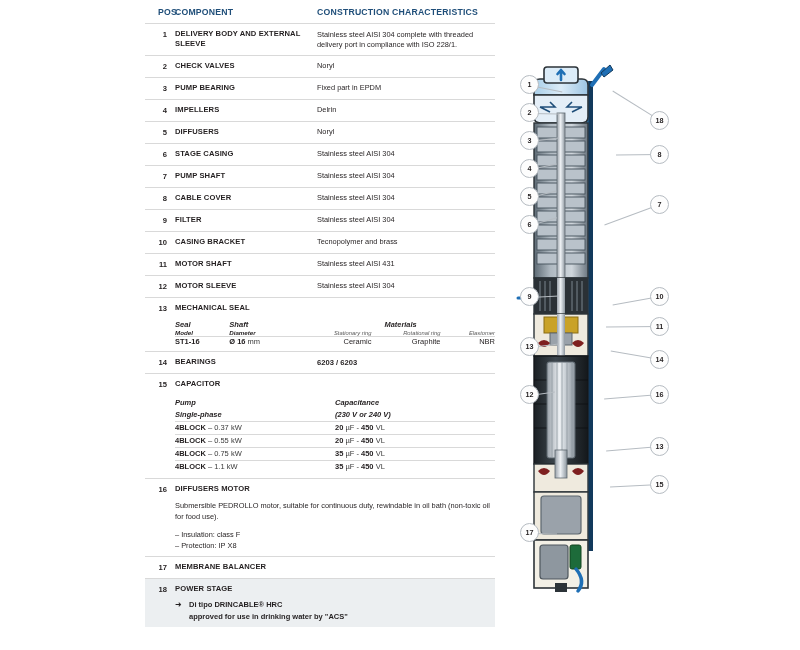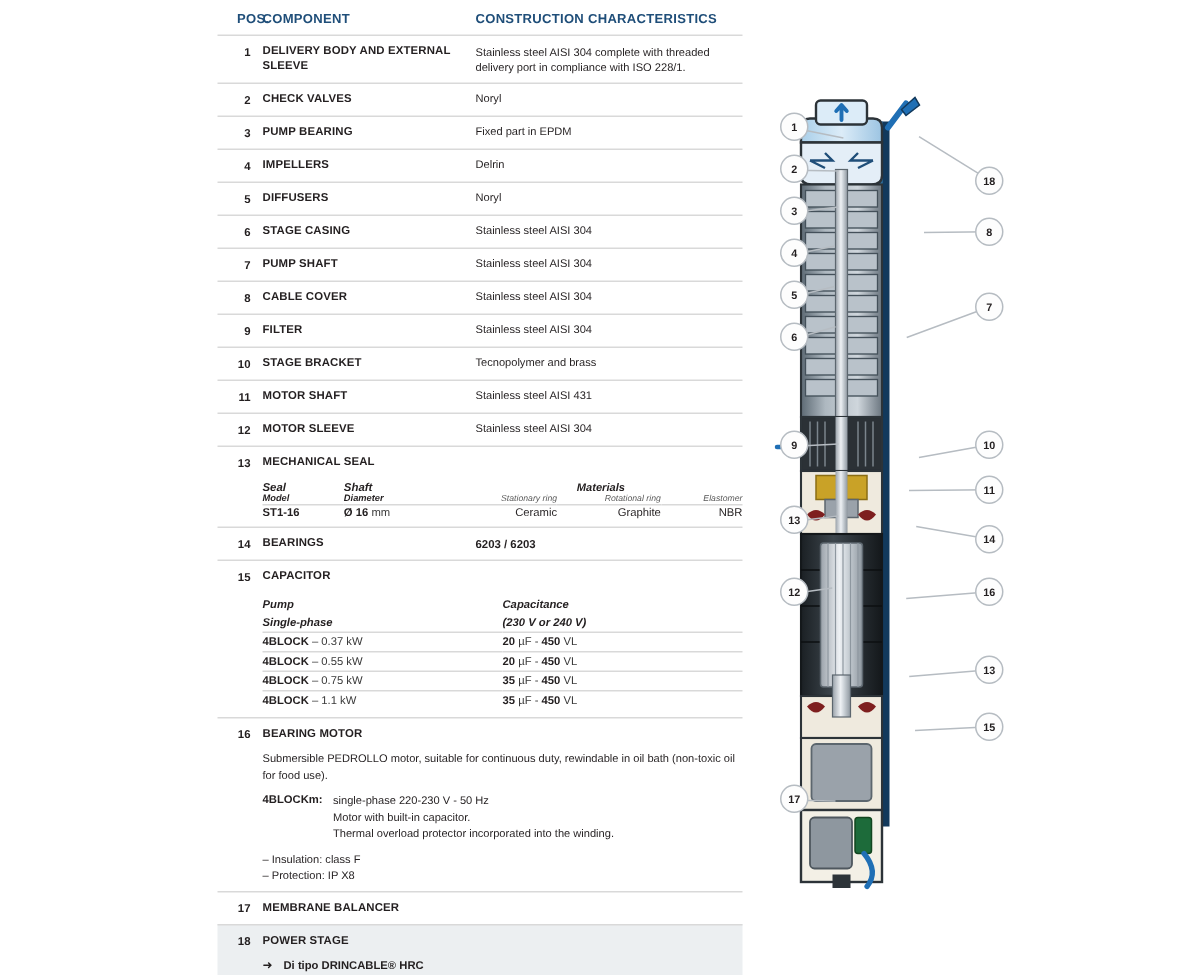--- a/index.html
+++ b/index.html
@@ -182,21 +182,21 @@
           <div class="comp">CABLE COVER</div>
           <div class="char">Stainless steel AISI 304</div>
         </div>
         <div class="row">
           <div class="pos">9</div>
           <div class="comp">FILTER</div>
           <div class="char">Stainless steel AISI 304</div>
         </div>
         <div class="row">
           <div class="pos">10</div>
-          <div class="comp">STAGE BRACKET</div>
+          <div class="comp">CASING BRACKET</div>
           <div class="char">Tecnopolymer and brass</div>
         </div>
         <div class="row">
           <div class="pos">11</div>
           <div class="comp">MOTOR SHAFT</div>
           <div class="char">Stainless steel AISI 431</div>
         </div>
         <div class="row">
           <div class="pos">12</div>
           <div class="comp">MOTOR SLEEVE</div>
@@ -278,32 +278,24 @@
                 <td><span class="bold">35</span> <span class="thin">µF -</span> <span class="bold">450</span> <span class="thin">VL</span></td>
               </tr>
             </tbody>
         </table>
       </div>
     </div>
 
     <div class="row block">
       <div class="blockhead">
         <div class="pos">16</div>
-        <div class="comp">BEARING MOTOR</div>
+        <div class="comp">DIFFUSERS MOTOR</div>
       </div>
       <div class="sub" style="margin-top:6px">
         <div class="mtxt">Submersible PEDROLLO motor, suitable for continuous duty, rewindable in oil bath (non-toxic oil for food use).</div>
-        <div class="mind" style="margin-top:5px">
-          <div class="mind-l">4BLOCKm:</div>
-          <div class="mind-r">
-            <div>single-phase 220-230 V - 50 Hz</div>
-            <div>Motor with built-in capacitor.</div>
-            <div>Thermal overload protector incorporated into the winding.</div>
-          </div>
-        </div>
         <div class="mlist">
           <div>– Insulation: class F</div>
           <div>– Protection: IP X8</div>
         </div>
       </div>
     </div>
 
     <div class="row">
       <div class="pos">17</div>
       <div class="comp">MEMBRANE BALANCER</div>

